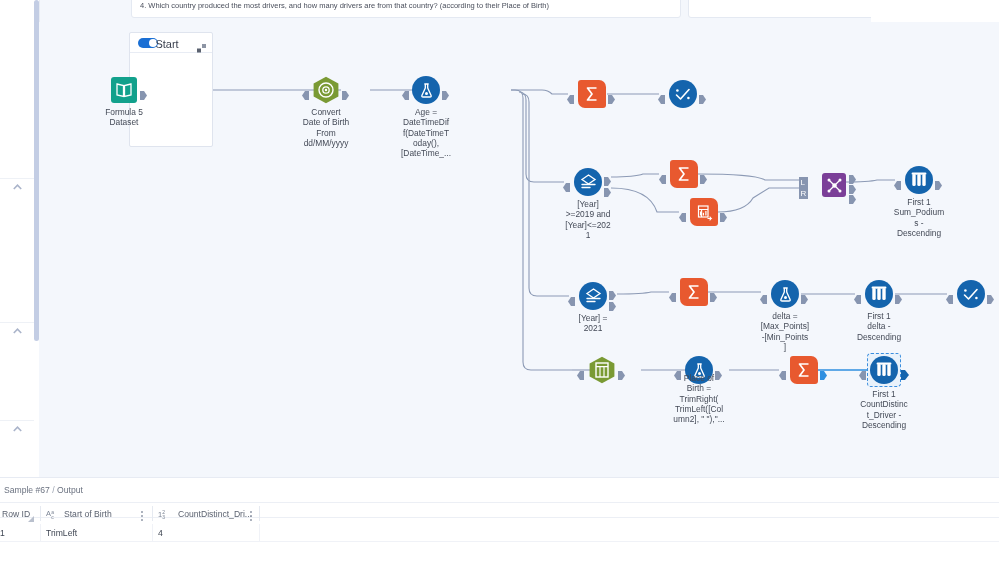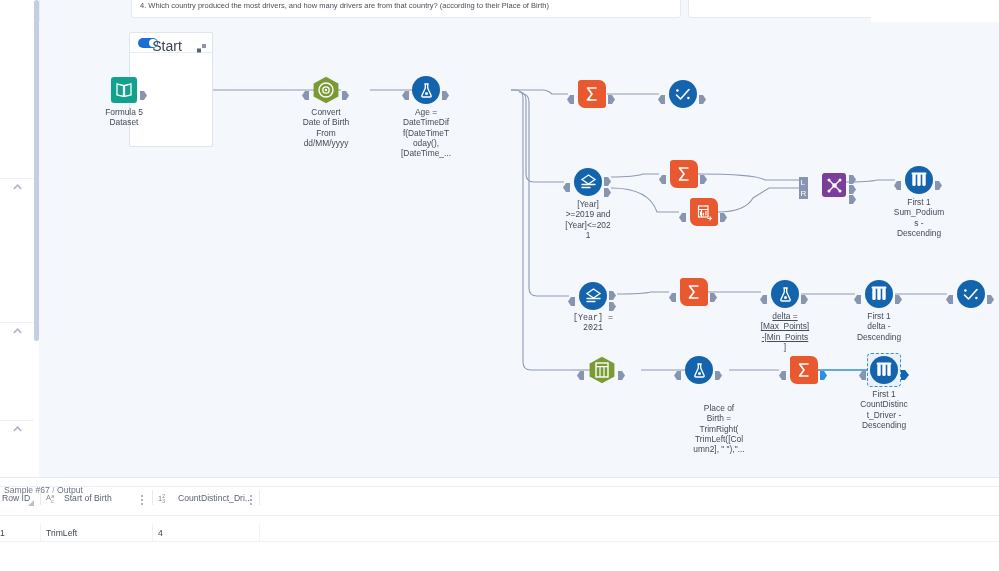--- a/index.html
+++ b/index.html
@@ -43,21 +43,21 @@
   
   .container-box { position: absolute; background: #ffffff;
                    border: 1px solid #dfe4ee; border-radius: 2px; }
   .container-head { position: relative; height: 20px; border-bottom: 1px solid #e8ecf4;
                     display: flex; align-items: center; }
   .toggle { position: absolute; left: 8px; top: 5px; width: 20px; height: 10px;
             background: #1a6fd4; border-radius: 6px; }
   .toggle .knob { position: absolute; right: 1px; top: 1px; width: 8px; height: 8px;
                   border-radius: 50%; background: #ffffff; }
   .container-title { position: absolute; left: 0; right: 8px; text-align: center;
-                     font-size: 14px; color: #3c4250; }
+                     font-size: 11px; color: #3c4250; }
   .expand-ico { position: absolute; right: 6px; top: 6px; width: 9px; height: 9px; }
 
   
   .node { position: absolute; }
   .glyph { position: absolute; left: 0; top: 0; }
   .label { position: absolute; text-align: center; font-size: 8.4px;
            line-height: 10.3px; color: #444a57; white-space: pre-line; }
 
   
   .circ { width: 28px; height: 28px; border-radius: 50%; background: #1464ad;
@@ -79,21 +79,21 @@
 
   
   svg.wires { position: absolute; left: 0; top: 0; width: 960px; height: 455px;
               pointer-events: none; }
 
   
   .results { position: absolute; left: 0; top: 477px; width: 999px; height: 94px;
              background: #ffffff; border-top: 1px solid #e7ebf3; }
   .res-crumb { position: absolute; left: 4px; top: 7px; font-size: 8.6px; color: #6b7280; }
   .res-crumb .sep { color: #9aa2b1; }
-  .grid-head { position: absolute; left: 0; top: 8px; height: 30px; width: 999px;
+  .grid-head { position: absolute; left: 0; top: 24px; height: 16px; width: 999px;
                border-top: 1px solid #eceff5; border-bottom: 1px solid #eceff5; }
   .gh-cell { position: absolute; top: 0; height: 21px; display: flex;
              align-items: center; font-size: 8.6px; color: #5b6270; }
   .gh-cell .ticon { margin-right: 5px; display: inline-flex; }
   .gh-sep { position: absolute; top: 3px; width: 1px; height: 15px; background: #e6eaf1; }
   .gh-kebab { position: absolute; top: 5px; width: 8px; height: 12px; }
   .gh-sortmark { position: absolute; width: 0; height: 0;
                  border-left: 6px solid transparent; border-bottom: 6px solid #b9c0cd; }
   .grid-row { position: absolute; top: 46px; height: 18px; width: 999px;
               border-bottom: 1px solid #f0f2f7; }
@@ -471,21 +471,21 @@
       <div class="port" style="left:30px;top:4px;">
         <svg width="7" height="9" viewBox="0 0 7 9">
             <path d="M0 0 H4 L7 4.5 L4 9 H0 Z" fill="#8795b0"></path>
           </svg>
       </div>
       <div class="port" style="left:30px;top:15px;">
         <svg width="7" height="9" viewBox="0 0 7 9">
             <path d="M0 0 H4 L7 4.5 L4 9 H0 Z" fill="#8795b0"></path>
           </svg>
       </div>
-      <div class="label" style="left:-17px;top:31px;width:62px;font-family:Liberation Mono, monospace;">[Year] =
+      <div class="label" style="left:-17px;top:31px;width:62px;">[Year] =
 2021</div>
     </div>
 
     <div class="node" style="left:641px;top:256px;">
       <div class="port" style="left:-11px;top:10px;">
         <svg width="7" height="9" viewBox="0 0 7 9">
             <path d="M7 0 H3 L0 4.5 L3 9 H7 Z" fill="#8795b0"></path>
           </svg>
       </div>
       <div class="glyph">
@@ -514,21 +514,21 @@
             <path d="M6.3 2 H10.7 M7.3 2 V6 L4 13.3 Q3.3 15 5.1 15 H11.9 Q13.7 15 13 13.3 L9.7 6 V2" fill="none" stroke="#ffffff" stroke-width="1.35" stroke-linejoin="round"></path>
             <circle cx="8.5" cy="11.6" r="1.5" fill="#ffffff"></circle>
           </svg>
         </div>
       </div>
       <div class="port" style="left:30px;top:10px;">
         <svg width="7" height="9" viewBox="0 0 7 9">
             <path d="M0 0 H4 L7 4.5 L4 9 H0 Z" fill="#8795b0"></path>
           </svg>
       </div>
-      <div class="label" style="left:-19px;top:31px;width:66px;text-decoration:underline;">delta =
+      <div class="label" style="left:-19px;top:31px;width:66px;">delta =
 [Max_Points]
 -[Min_Points
 ]</div>
     </div>
 
     <div class="node" style="left:826px;top:258px;">
       <div class="port" style="left:-11px;top:10px;">
         <svg width="7" height="9" viewBox="0 0 7 9">
             <path d="M7 0 H3 L0 4.5 L3 9 H7 Z" fill="#8795b0"></path>
           </svg>
@@ -607,21 +607,21 @@
             <path d="M6.3 2 H10.7 M7.3 2 V6 L4 13.3 Q3.3 15 5.1 15 H11.9 Q13.7 15 13 13.3 L9.7 6 V2" fill="none" stroke="#ffffff" stroke-width="1.35" stroke-linejoin="round"></path>
             <circle cx="8.5" cy="11.6" r="1.5" fill="#ffffff"></circle>
           </svg>
         </div>
       </div>
       <div class="port" style="left:30px;top:10px;">
         <svg width="7" height="9" viewBox="0 0 7 9">
             <path d="M0 0 H4 L7 4.5 L4 9 H0 Z" fill="#8795b0"></path>
           </svg>
       </div>
-      <div class="label" style="left:-18px;top:47px;width:64px;margin-left:20px;">Place of
+      <div class="label" style="left:-18px;top:17px;width:64px;">Place of
 Birth =
 TrimRight(
 TrimLeft([Col
 umn2], " "),"...</div>
     </div>
 
     <div class="node" style="left:751px;top:334px;">
       <div class="port" style="left:-11px;top:10px;">
         <svg width="7" height="9" viewBox="0 0 7 9">
             <path d="M7 0 H3 L0 4.5 L3 9 H7 Z" fill="#8795b0"></path>

